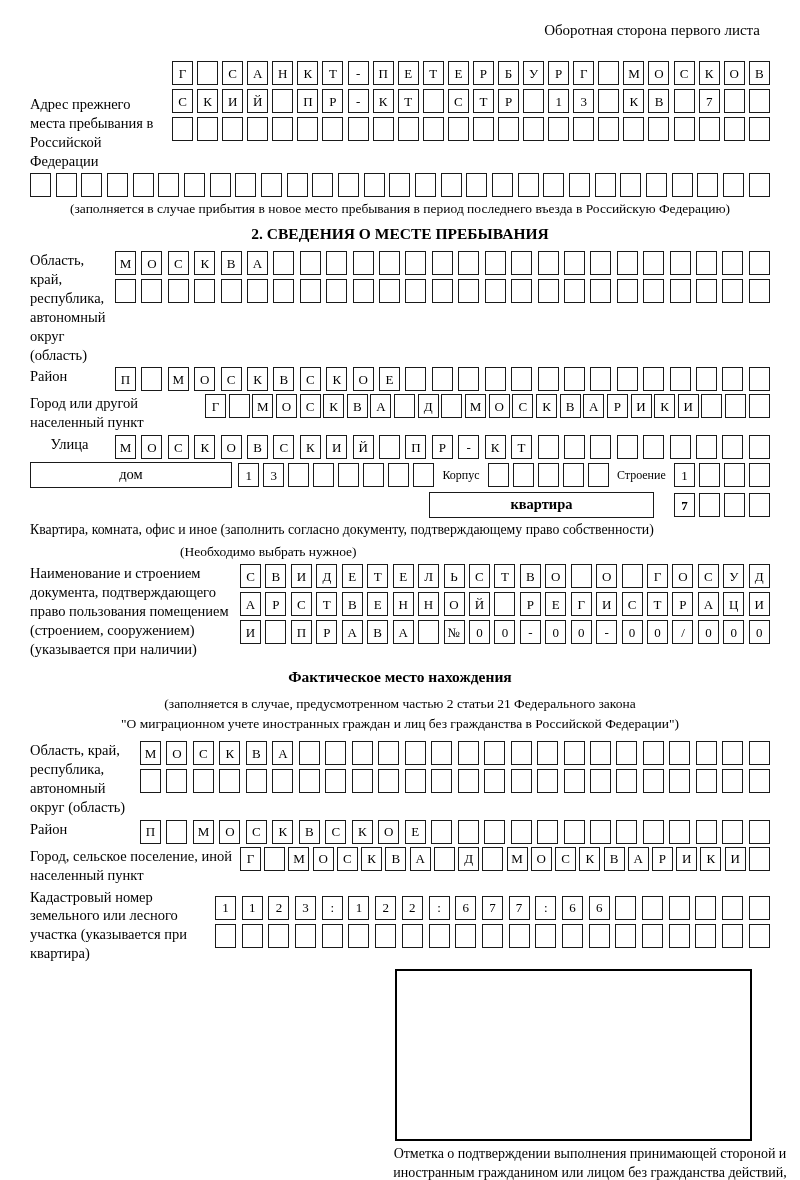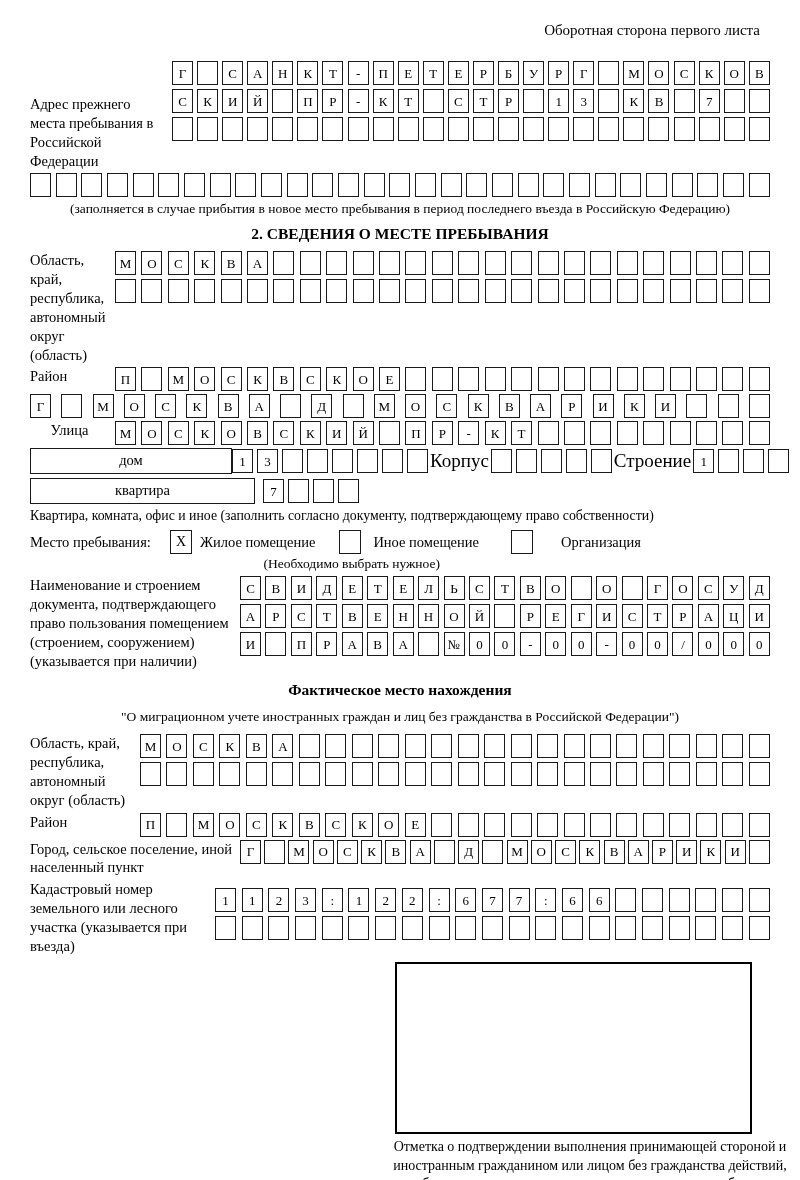--- a/index.html
+++ b/index.html
@@ -25,30 +25,30 @@
   }
 
   .note { font-size:13.5px; text-align:center; margin:2px 0 2px 0; }
   .sec-title { font-size:15.5px; font-weight:bold; text-align:center; margin:8px 0 8px 0; }
 
   .inline-row { display:flex; align-items:center; justify-content:space-between; margin-bottom:4px; }
   .named-box {
     border:1.6px solid #1a1a1a; height:26px; text-align:center;
     font-size:14.5px; line-height:23px; flex:none;
   }
-  .inline-label { font-size:19px; flex:none; padding:0 2px; }
+  .inline-label { font-size:12px; flex:none; padding:0 2px; }
   .caption { font-size:13.8px; margin:1px 0 6px 0; }
 
   .check-row { display:flex; align-items:center; margin-top:4px; }
   .cbox {
     width:22px; height:24px; border:1.6px solid #1a1a1a; flex:none;
     display:flex; align-items:center; justify-content:center; font-size:14px;
   }
   .check-label { font-size:14.5px; }
-  .check-subnote { font-size:13.5px; text-align:right; width:260px; margin:2px 0 4px 150px; }
+  .check-subnote { font-size:13.5px; text-align:left; width:260px; margin:2px 0 4px 150px; }
 
   .fact-note { font-size:13.5px; text-align:center; margin:0; line-height:1.45; }
 
   .stamp-box { border:2px solid #000; width:357px; height:172px; margin:6px 0 4px 365px; }
   .stamp-caption {
     font-size:14px; text-align:center; width:430px; margin-left:345px; line-height:1.35;
   }
 </style>
 </head>
 <body>
@@ -260,20 +260,21 @@
         <div class="cell"></div>
         <div class="cell"></div>
         <div class="cell"></div>
         <div class="cell"></div>
         <div class="cell"></div>
         <div class="cell"></div>
       </div>
   </div>
 
   <div class="frow">
+    <div class="flabel" style="width:175px;">Город или другой населенный пункт</div>
     <div class="cells">
         <div class="cell">Г</div>
         <div class="cell"></div>
         <div class="cell">М</div>
         <div class="cell">О</div>
         <div class="cell">С</div>
         <div class="cell">К</div>
         <div class="cell">В</div>
         <div class="cell">А</div>
         <div class="cell"></div>
@@ -348,40 +349,31 @@
       </div>
     <div class="inline-label">Строение</div>
     <div class="cells fixed">
         <div class="cell">1</div>
         <div class="cell"></div>
         <div class="cell"></div>
         <div class="cell"></div>
       </div>
   </div>
 
-  <div class="inline-row" style="justify-content:flex-start; gap:8px;">
+  <div class="inline-row" style="justify-content:flex-end; gap:20px;font-weight:bold;">
     <div class="named-box" style="width:225px;">квартира</div>
     <div class="cells fixed">
         <div class="cell">7</div>
         <div class="cell"></div>
         <div class="cell"></div>
         <div class="cell"></div>
       </div>
   </div>
   <div class="caption">Квартира, комната, офис и иное (заполнить согласно документу, подтверждающему право собственности)</div>
 
-  <div class="check-row">
-    <span class="check-label" style="width:140px;">Место пребывания:</span>
-    <span class="cbox">X</span>
-    <span class="check-label" style="margin:0 24px 0 8px;">Жилое помещение</span>
-    <span class="cbox"></span>
-    <span class="check-label" style="margin:0 32px 0 12px;">Иное помещение</span>
-    <span class="cbox"></span>
-    <span class="check-label" style="margin-left:28px;">Организация</span>
-  </div>
   <div class="check-subnote">(Необходимо выбрать нужное)</div>
 
   <div class="frow" style="margin-top:4px;">
     <div class="flabel" style="width:210px;">Наименование и строением документа, подтверждающего право пользования помещением (строением, сооружением) (указывается при наличии)</div>
     <div class="stack">
       <div class="cells">
           <div class="cell">С</div>
           <div class="cell">В</div>
           <div class="cell">И</div>
           <div class="cell">Д</div>
@@ -446,20 +438,21 @@
           <div class="cell">0</div>
           <div class="cell">/</div>
           <div class="cell">0</div>
           <div class="cell">0</div>
           <div class="cell">0</div>
         </div>
     </div>
   </div>
 
   <div class="sec-title" style="margin-top:10px;">Фактическое место нахождения</div>
+  <div class="fact-note">(заполняется в случае, предусмотренном частью 2 статьи 21 Федерального закона</div>
   <div class="fact-note" style="margin-bottom:8px;">"О миграционном учете иностранных граждан и лиц без гражданства в Российской Федерации")</div>
 
   <div class="frow">
     <div class="flabel" style="width:110px;">Область, край, республика, автономный округ (область)</div>
     <div class="stack">
       <div class="cells">
           <div class="cell">М</div>
           <div class="cell">О</div>
           <div class="cell">С</div>
           <div class="cell">К</div>
@@ -565,21 +558,21 @@
         <div class="cell">А</div>
         <div class="cell">Р</div>
         <div class="cell">И</div>
         <div class="cell">К</div>
         <div class="cell">И</div>
         <div class="cell"></div>
       </div>
   </div>
 
   <div class="frow">
-    <div class="flabel" style="width:185px;">Кадастровый номер земельного или лесного участка (указывается при въезда)</div>
+    <div class="flabel" style="width:185px;">Кадастровый номер земельного или лесного участка (указывается при квартира)</div>
     <div class="stack" style="padding-top:8px;">
       <div class="cells">
           <div class="cell">1</div>
           <div class="cell">1</div>
           <div class="cell">2</div>
           <div class="cell">3</div>
           <div class="cell">:</div>
           <div class="cell">1</div>
           <div class="cell">2</div>
           <div class="cell">2</div>

